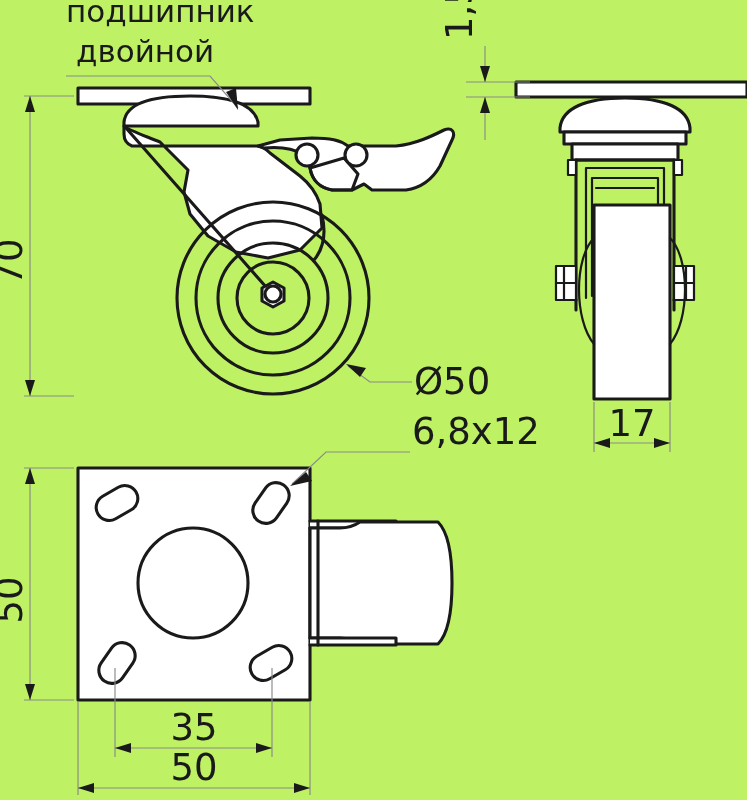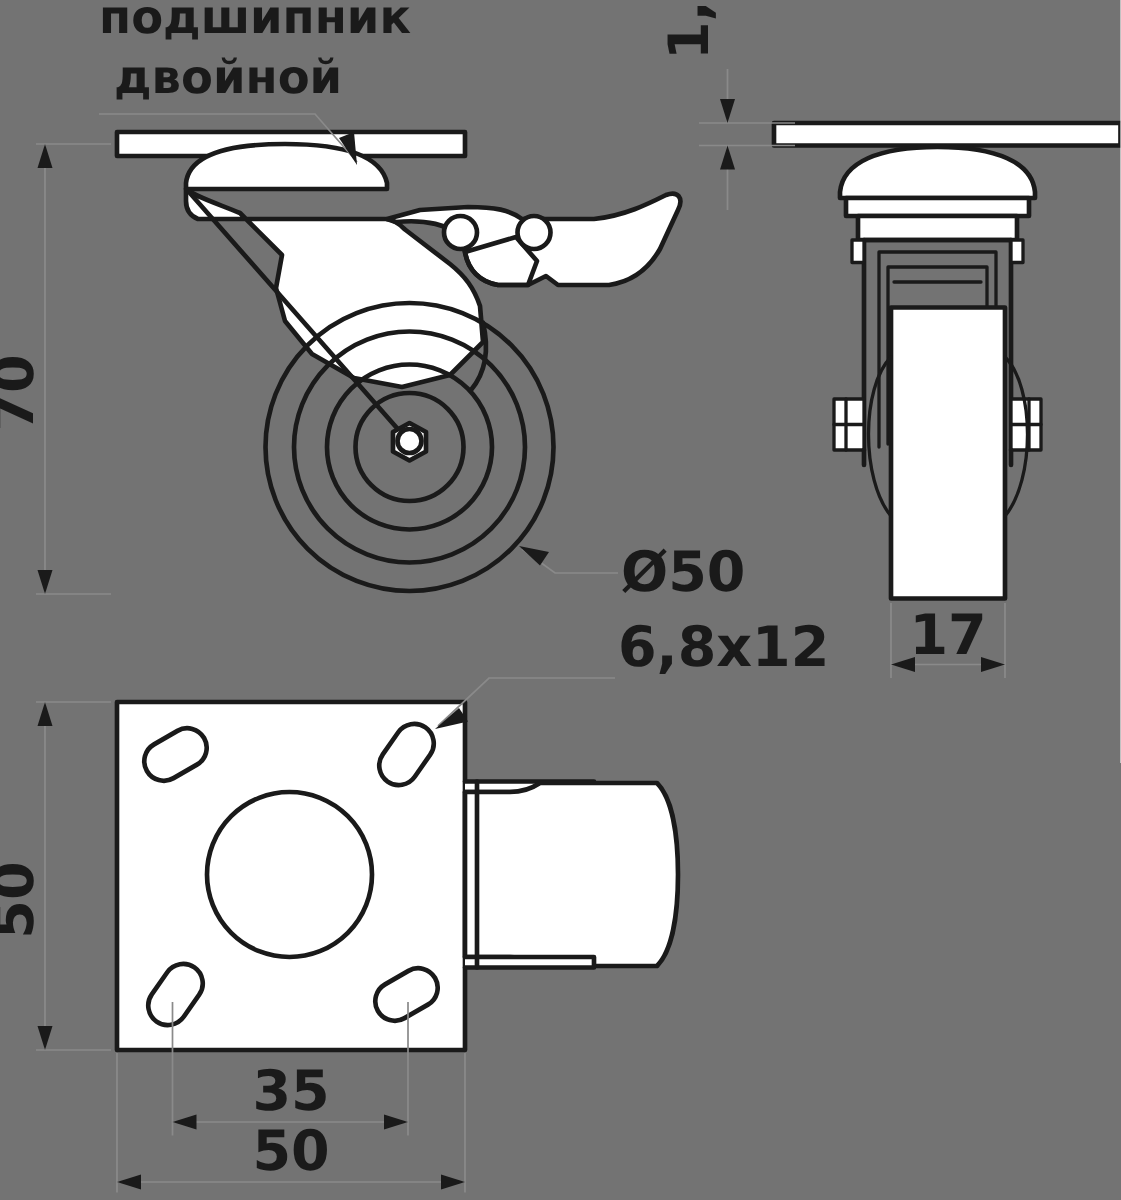--- a/index.html
+++ b/index.html
@@ -8,23 +8,22 @@
     padding: 0;
     background: #ffffff;
   }
   body {
     font-family: "DejaVu Sans", sans-serif;
   }
   #sheet {
     position: relative;
     width: 747px;
     height: 800px;
-    background: #737373;
+    background: #bef264;
     overflow: hidden;
-    font-weight: bold;
   }
   #sheet svg {
     position: absolute;
     left: 0;
     top: 0;
     display: block;
   }
   .outline {
     fill: none;
     stroke: #1a1a1a;

